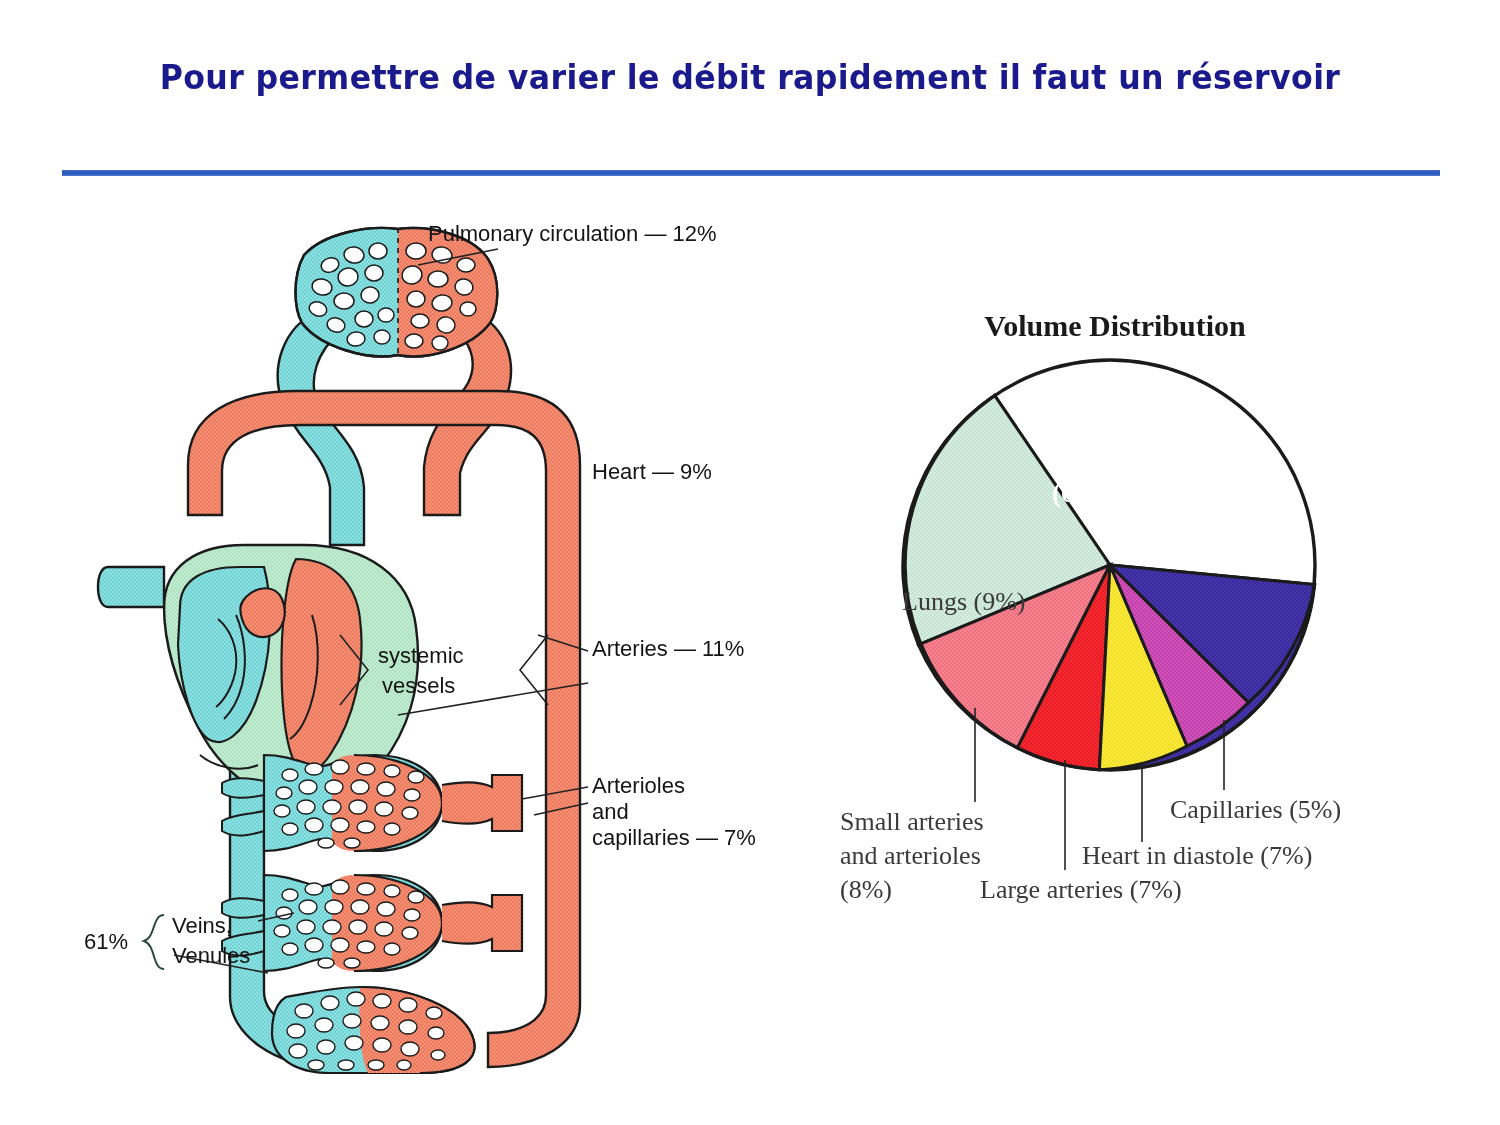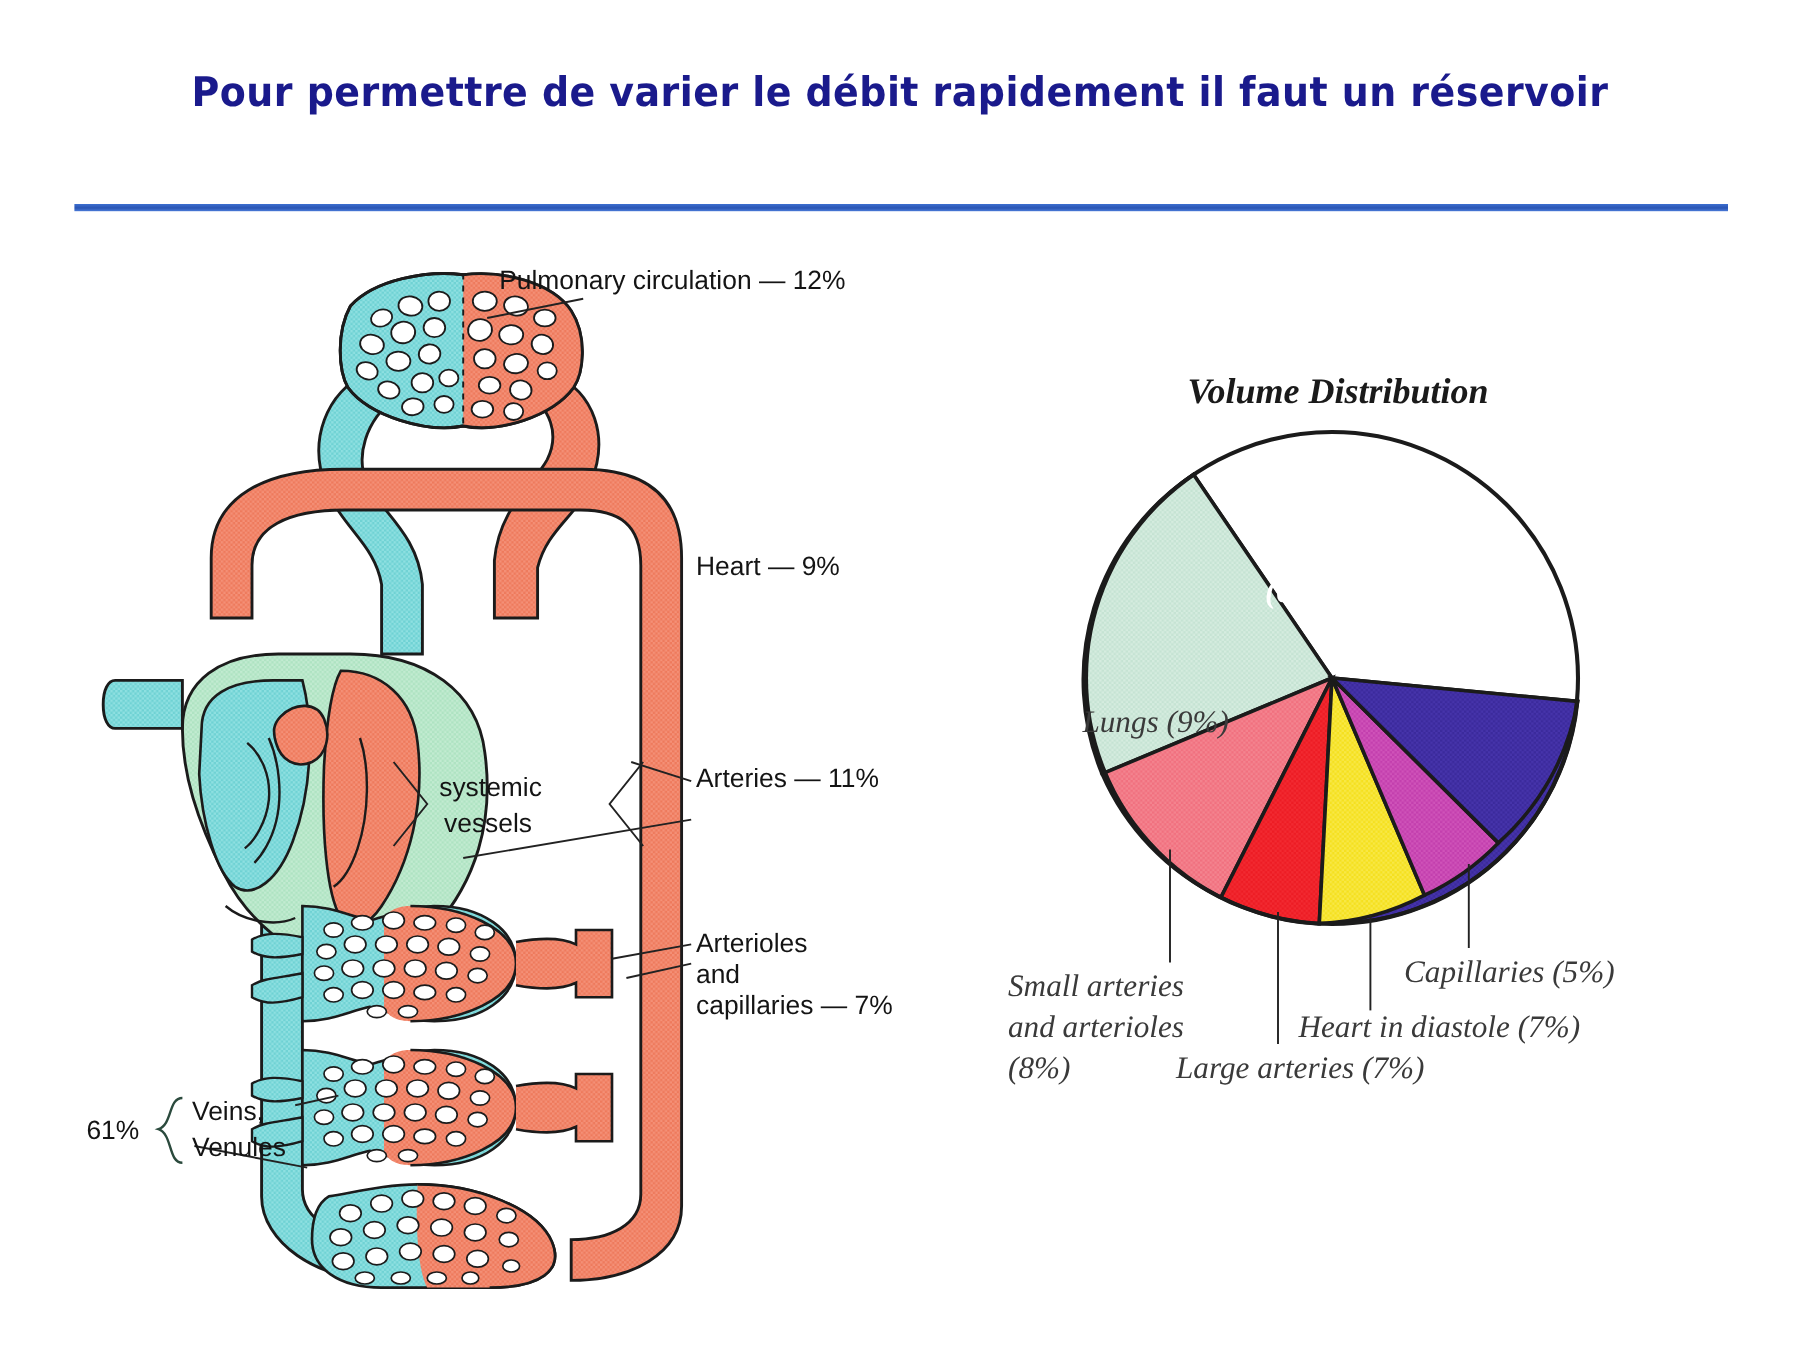--- a/index.html
+++ b/index.html
@@ -38,32 +38,31 @@
     left: 62px;
     top: 170px;
     width: 1378px;
     height: 6px;
     background: linear-gradient(to bottom, #3d6fd0 0%, #2a55b4 55%, #4a7ad8 100%);
   }
 
   
   .figure-left {
     position: absolute;
-    left: 56px;
+    left: 68px;
     top: 215px;
     width: 740px;
     height: 870px;
   }
   .figure-right {
     position: absolute;
     left: 820px;
     top: 290px;
     width: 630px;
     height: 640px;
-    font-style: italic;
   }
   svg { display: block; overflow: visible; }
 
   
   .lbl-sans {
     font-family: "Liberation Sans", sans-serif;
     font-size: 22px;
     fill: #141414;
   }
   .lbl-serif {

